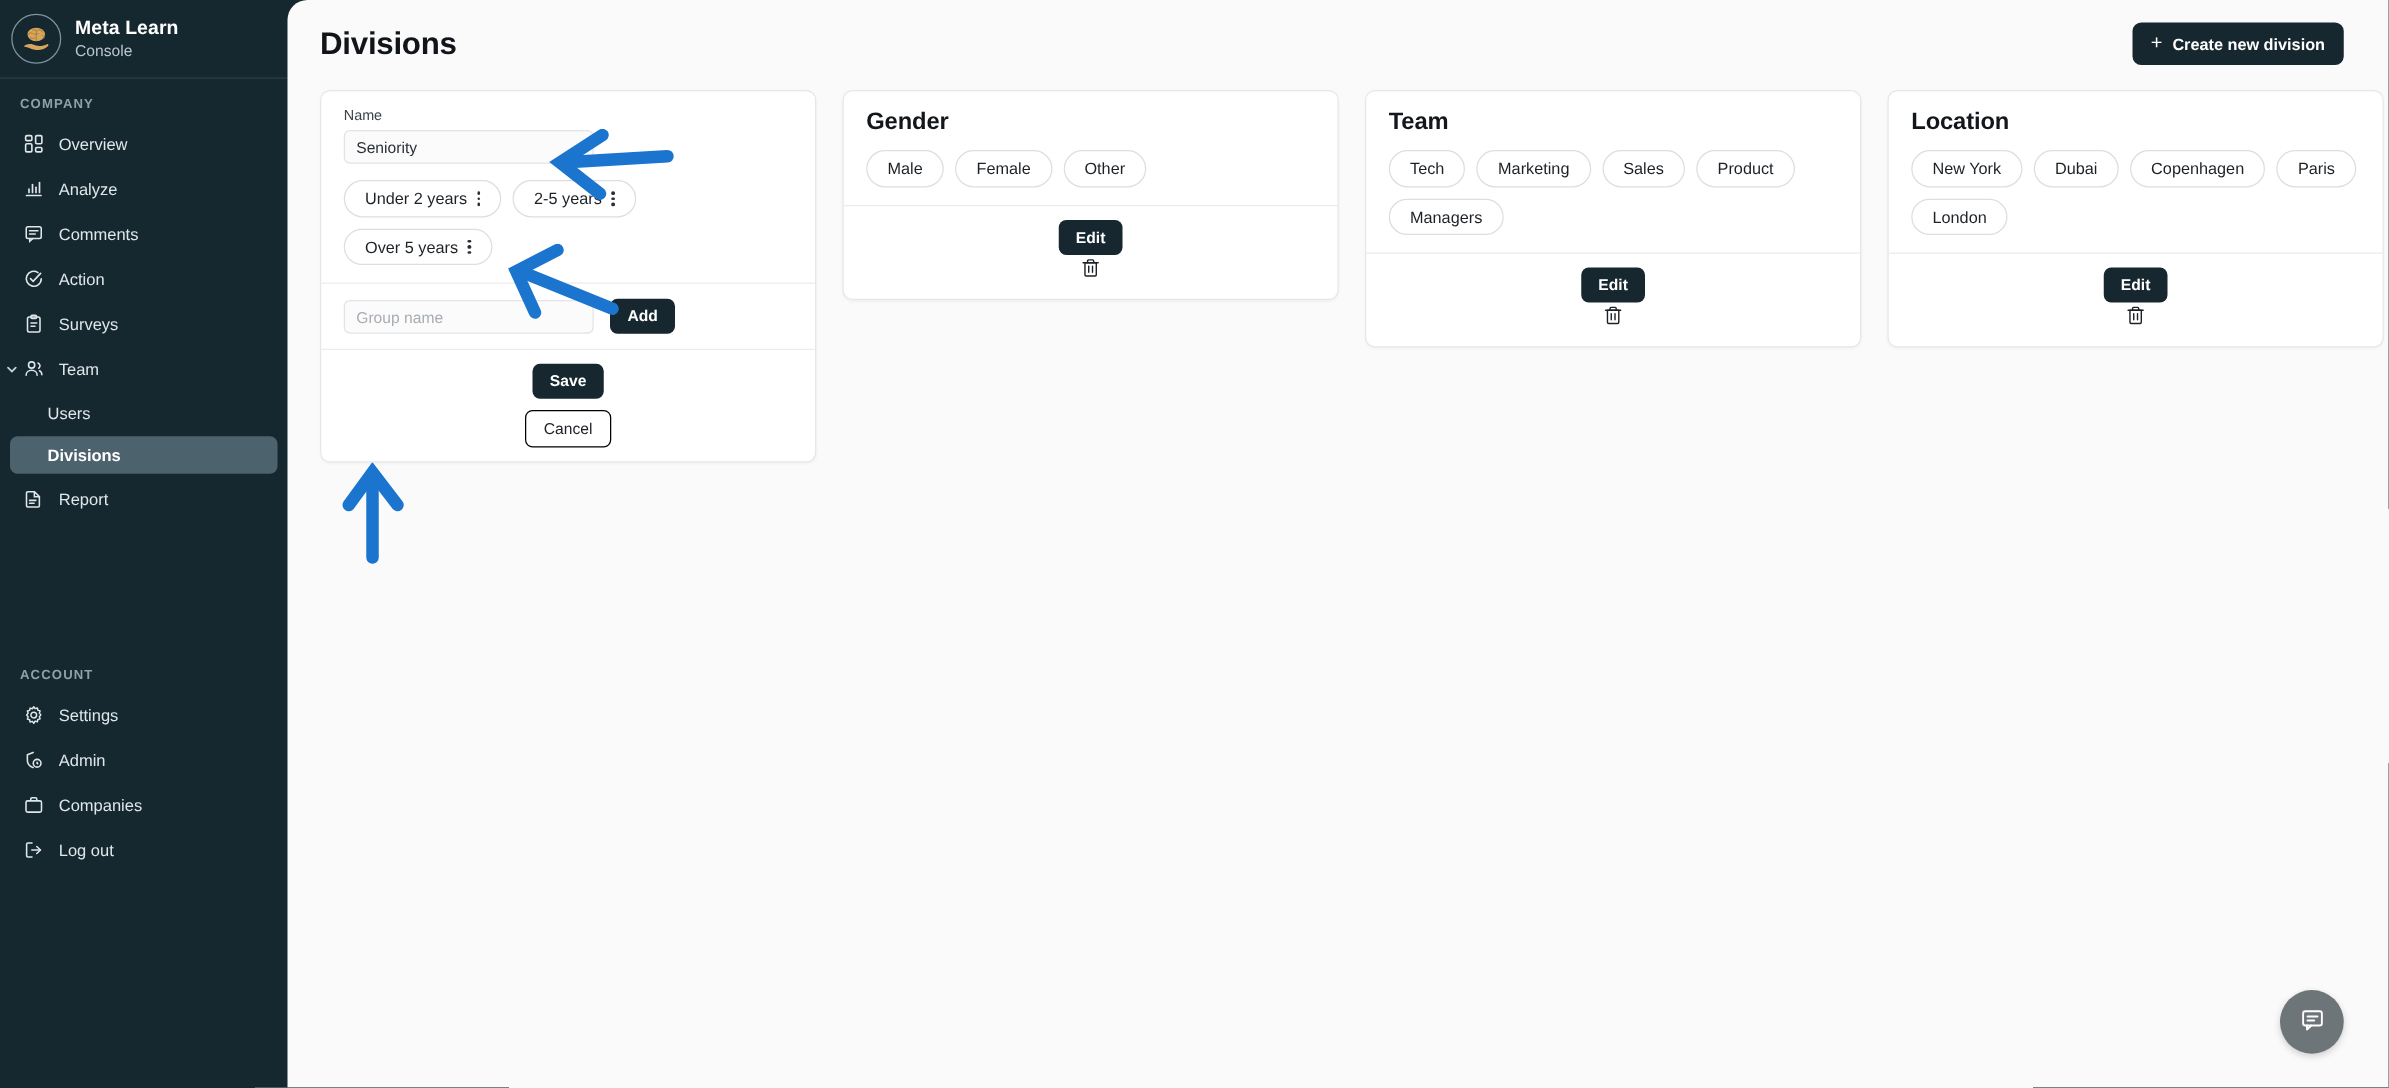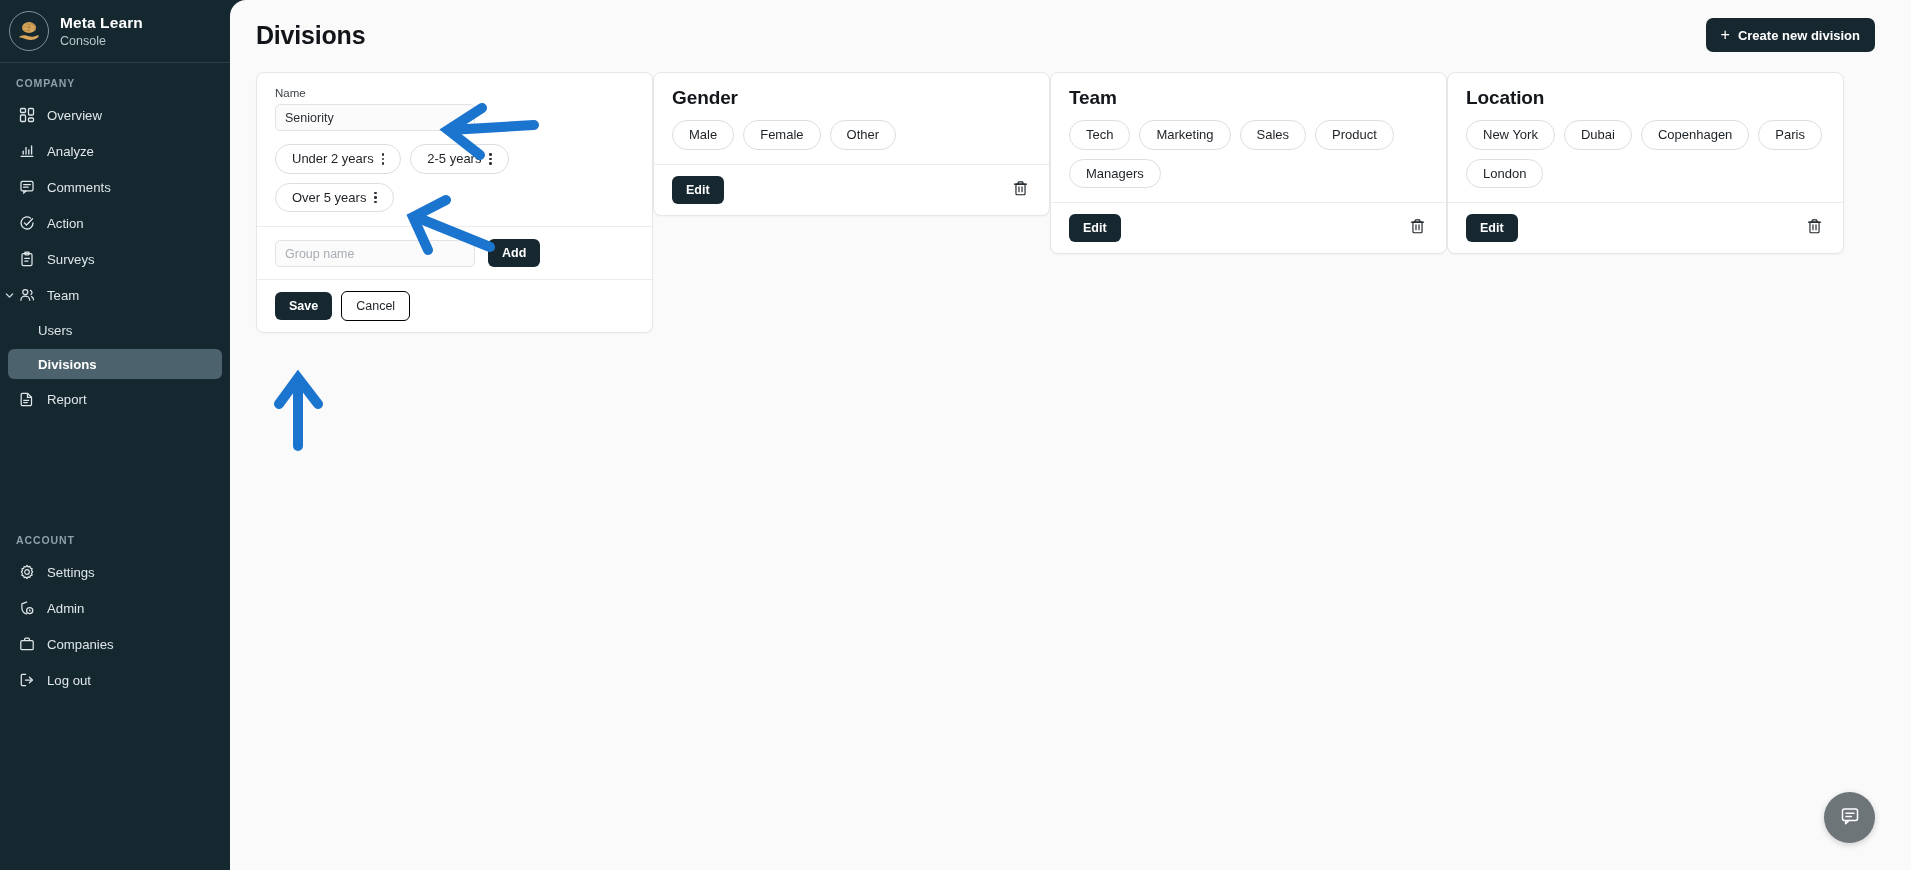--- a/index.html
+++ b/index.html
@@ -73,21 +73,21 @@
   .btn-create {
     display: inline-flex; align-items: center; gap: 8px;
     background: #17272f; color: #fff; border: none; border-radius: 7px;
     font-size: 13px; font-weight: 700; padding: 9px 15px; cursor: pointer;
     font-family: inherit;
   }
   .btn-create .plus { font-size: 16px; line-height: 1; font-weight: 500; }
 
   
   .grid {
-    display: flex; padding: 10px 26px 0 26px;
+    display: flex; gap: 21px; padding: 10px 26px 0 26px;
     align-items: flex-start;
   }
   .card {
     width: 397px; background: #ffffff;
     border: 1px solid #e6e7e9; border-radius: 8px;
     box-shadow: 0 1px 2px rgba(16,24,40,.04);
     flex: 0 0 auto;
   }
   .card-body { padding: 14px 18px 14px 18px; }
   .card-title { font-size: 19px; font-weight: 600; color: #13171c; margin-bottom: 11px; letter-spacing: -.1px; }
@@ -98,21 +98,21 @@
     background: #fff; color: #1d2227;
     font-size: 13px; padding: 6px 16px; cursor: pointer;
     white-space: nowrap; line-height: 1.2;
   }
   .chip .dots { display: inline-flex; flex-direction: column; gap: 2px; padding-left: 2px; }
   .chip .dots i { width: 2.6px; height: 2.6px; background: #2b3036; border-radius: 50%; display: block; }
 
   .card-foot {
     border-top: 1px solid #ececee;
     padding: 11px 18px;
-    display: flex; align-items: center; justify-content: space-between;
+    display: flex; align-items: center; justify-content: space-between; flex-direction: column;
   }
   .btn-dark {
     background: #17272f; color: #fff; border: none; border-radius: 6px;
     font-size: 12.5px; font-weight: 700; padding: 7px 14px; cursor: pointer;
     font-family: inherit;
   }
   .btn-light {
     background: #fff; color: #1d2227; border: 1px solid #000000; border-radius: 6px;
     font-size: 12.5px; padding: 7px 14px; cursor: pointer; font-family: inherit;
   }
@@ -126,21 +126,21 @@
     font-family: inherit; outline: none; display: block;
   }
   .txt-input::placeholder { color: #a7adb3; }
   .edit-name-row { margin-bottom: 13px; }
   .add-row {
     border-top: 1px solid #ececee;
     padding: 12px 18px; display: flex; align-items: flex-end; gap: 13px;
   }
   .save-row {
     border-top: 1px solid #ececee;
-    padding: 11px 18px; display: flex; align-items: center; gap: 9px;
+    padding: 11px 18px; display: flex; align-items: center; gap: 9px; flex-direction: column;
   }
 
   
   .anno { position: absolute; pointer-events: none; }
   #arrow-name   { left: 438px; top: 103px; }
   #arrow-chip   { left: 404px; top: 195px; }
   #arrow-save   { left: 272px; top: 370px; }
 
   
   #chat-fab {

